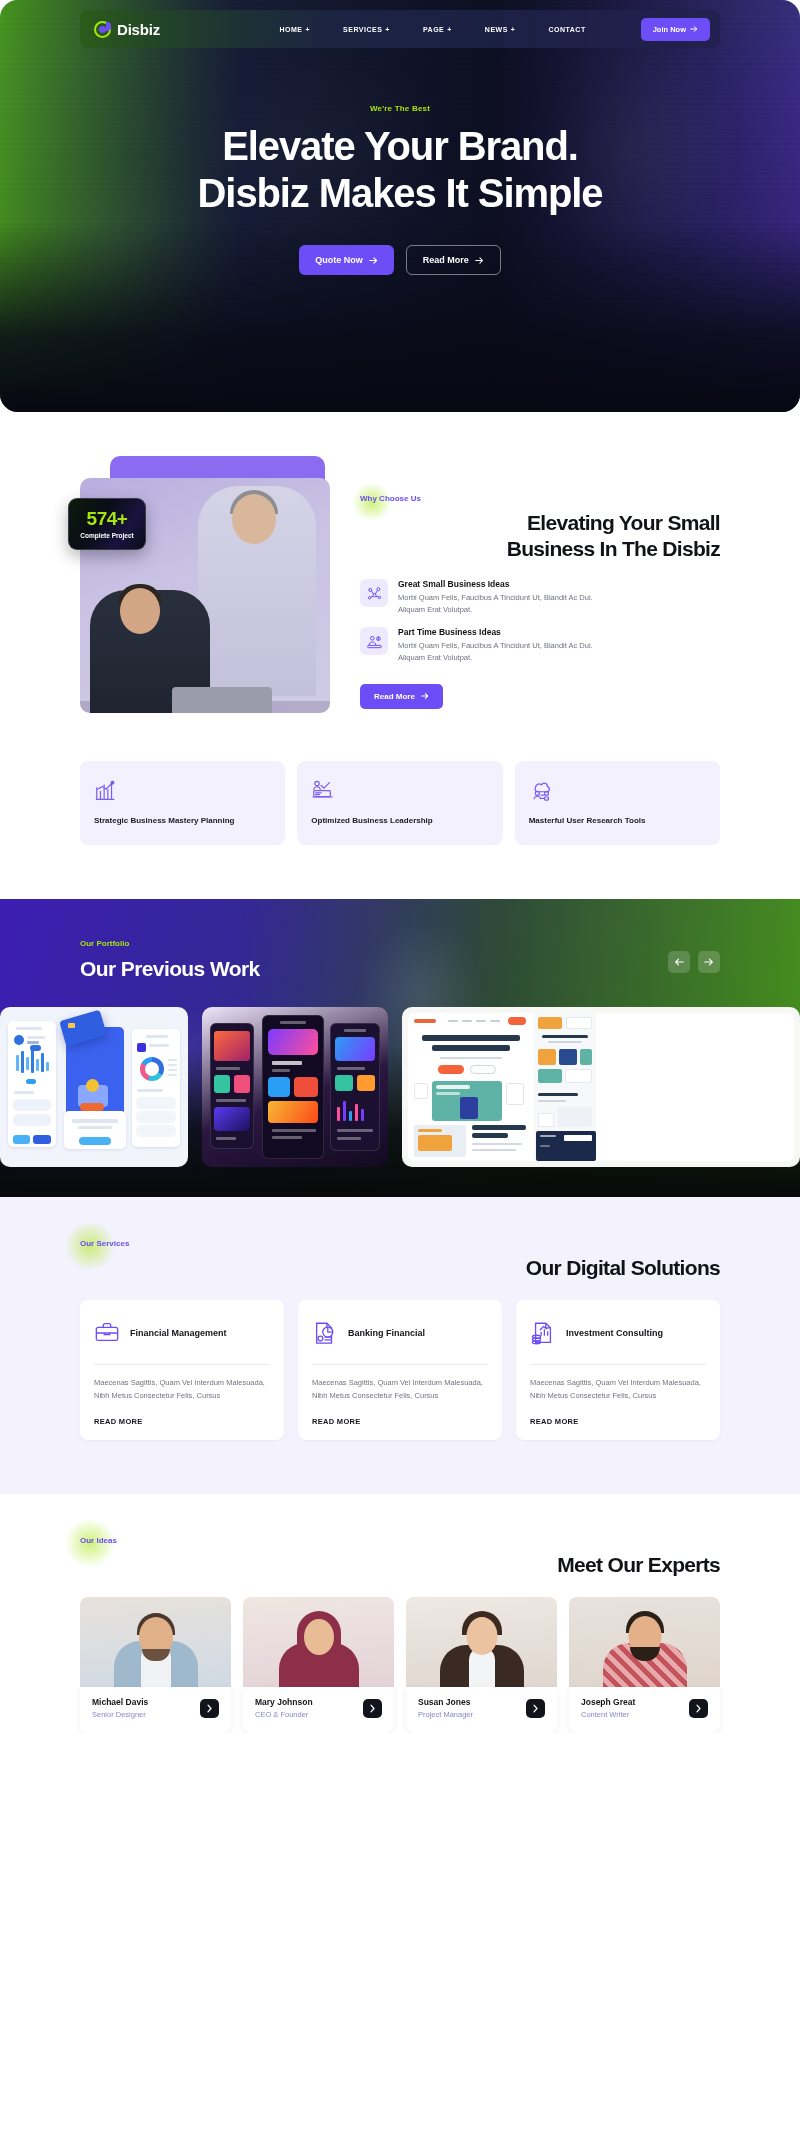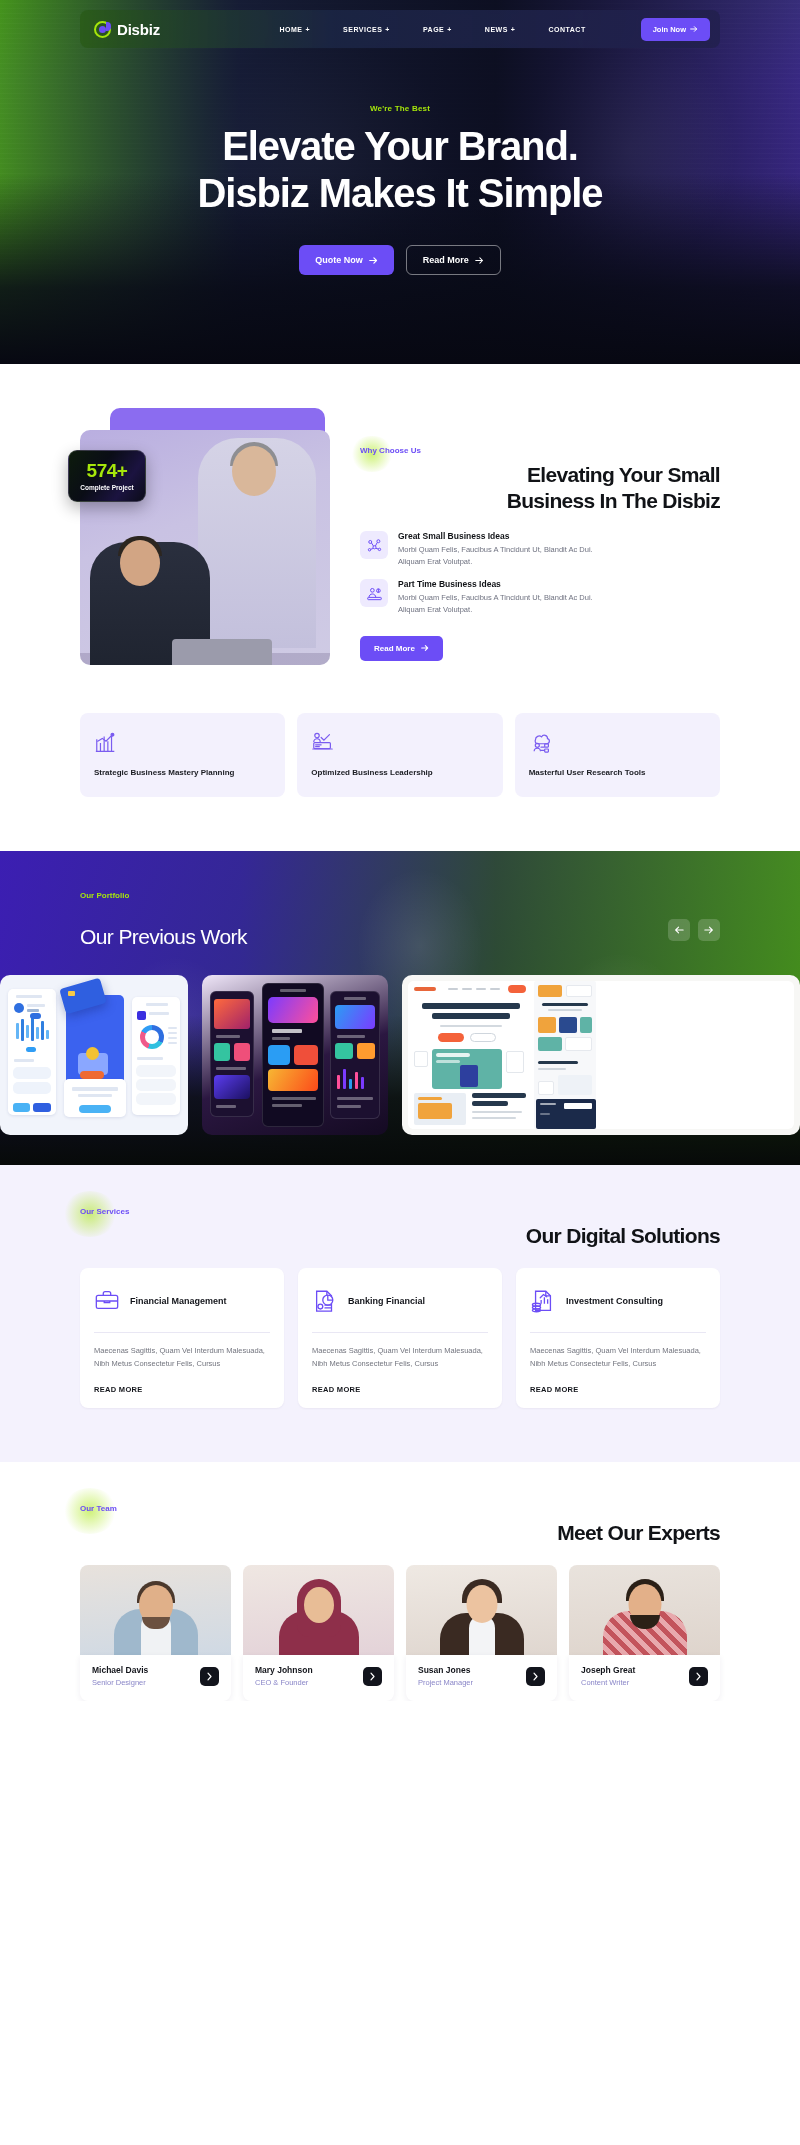--- a/index.html
+++ b/index.html
@@ -7,25 +7,26 @@
     width: 800px;
     background: #ffffff;
     font-family: "Liberation Sans", sans-serif;
     -webkit-font-smoothing: antialiased;
   }
   .page { width: 800px; position: relative; overflow: hidden; }
 
   
   .hero {
     position: relative;
-    height: 364px;
+    height: 412px;
     background:
       linear-gradient(90deg, rgba(90,190,30,0.55) 0%, rgba(30,40,70,0.85) 28%, rgba(22,26,52,0.92) 60%, rgba(60,40,140,0.55) 100%),
       linear-gradient(180deg, #18361f 0%, #1b2140 22%, #10142b 55%, #0a0c1a 100%);
     overflow: hidden;
+    border-radius: 18px;
   }
   .hero-photo {
     position: absolute; inset: 0;
     background:
       radial-gradient(ellipse 180px 150px at 330px 150px, rgba(140,150,160,0.30), transparent 70%),
       radial-gradient(ellipse 150px 170px at 630px 150px, rgba(150,160,175,0.28), transparent 70%),
       radial-gradient(ellipse 120px 120px at 120px 250px, rgba(120,130,140,0.16), transparent 70%),
       repeating-linear-gradient(0deg, rgba(255,255,255,0.035) 0px, rgba(255,255,255,0.035) 1px, transparent 1px, transparent 5px);
   }
   .hero-veil {
@@ -194,21 +195,21 @@
       radial-gradient(ellipse 85px 100px at 175px 175px, rgba(255,255,255,0.07), transparent 70%);
   }
   .pf-dark {
     position:absolute; left:0; right:0; bottom:0; height:150px;
     background: linear-gradient(180deg, rgba(8,12,10,0) 0%, rgba(8,12,10,0.85) 55%, #070a09 100%);
   }
   .pf-head {
     position:relative; z-index:3; padding: 0 80px; display:flex; align-items:flex-end;
   }
   .pf-eyebrow { color:#a6e60b; font-size:8px; font-weight:700; }
-  .pf-title { color:#fff; font-size:21px; font-weight:400; letter-spacing:-0.6px; margin-top:25px; }
+  .pf-title { color:#fff; font-size:21px; font-weight:700; letter-spacing:-0.6px; margin-top:9px; }
   .pf-arrows { margin-left:auto; display:flex; gap:8px; padding-bottom:8px; }
   .pf-arrow {
     width:22px; height:22px; border-radius:5px; background:rgba(255,255,255,0.18);
     border:none; color:#fff; font-size:10px; cursor:pointer; display:flex;
     align-items:center; justify-content:center;
     font-family:"Liberation Sans", sans-serif;
   }
   .pf-grid { position:relative; z-index:3; margin-top:26px; display:flex; gap:14px; padding:0 0; }
   .pf-card { height:160px; border-radius:10px; overflow:hidden; position:relative; }
   .pf-card.c1 { width:188px; margin-left:0; background:#f1f4fb; }
@@ -679,21 +680,21 @@
         </div>
         <div class="svc-rule"></div>
         <div class="svc-p">Maecenas Sagittis, Quam Vel Interdum Malesuada, Nibh Metus Consectetur Felis, Cursus</div>
         <a class="svc-link" href="#">READ MORE</a>
       </div>
     </div>
   </section>
 
   <section class="team">
     <div class="glow-green" style="left:62px; top:26px; width:56px; height:46px;"></div>
-    <div class="eyebrow">Our Team</div>
+    <div class="eyebrow">Our Ideas</div>
     <h2 class="sec-title">Meet Our Experts</h2>
 
     <div class="team-grid">
       <div class="tm-card">
         <div class="tm-photo tm-p1">
           <div class="tm-body" style="width:84px; height:48px; background:#9fb8cc;"></div>
           <div class="tm-body" style="width:30px; height:46px; background:#f0f2f4;"></div>
           <div class="tm-hair" style="top:16px; width:38px; height:22px; border-radius:19px 19px 0 0; background:#4a382c;"></div>
           <div class="tm-head" style="top:20px; width:34px; height:40px; background:#e0b089;"></div>
           <div class="tm-hair" style="top:52px; width:28px; height:12px; border-radius:0 0 14px 14px; background:#6b5140;"></div>

